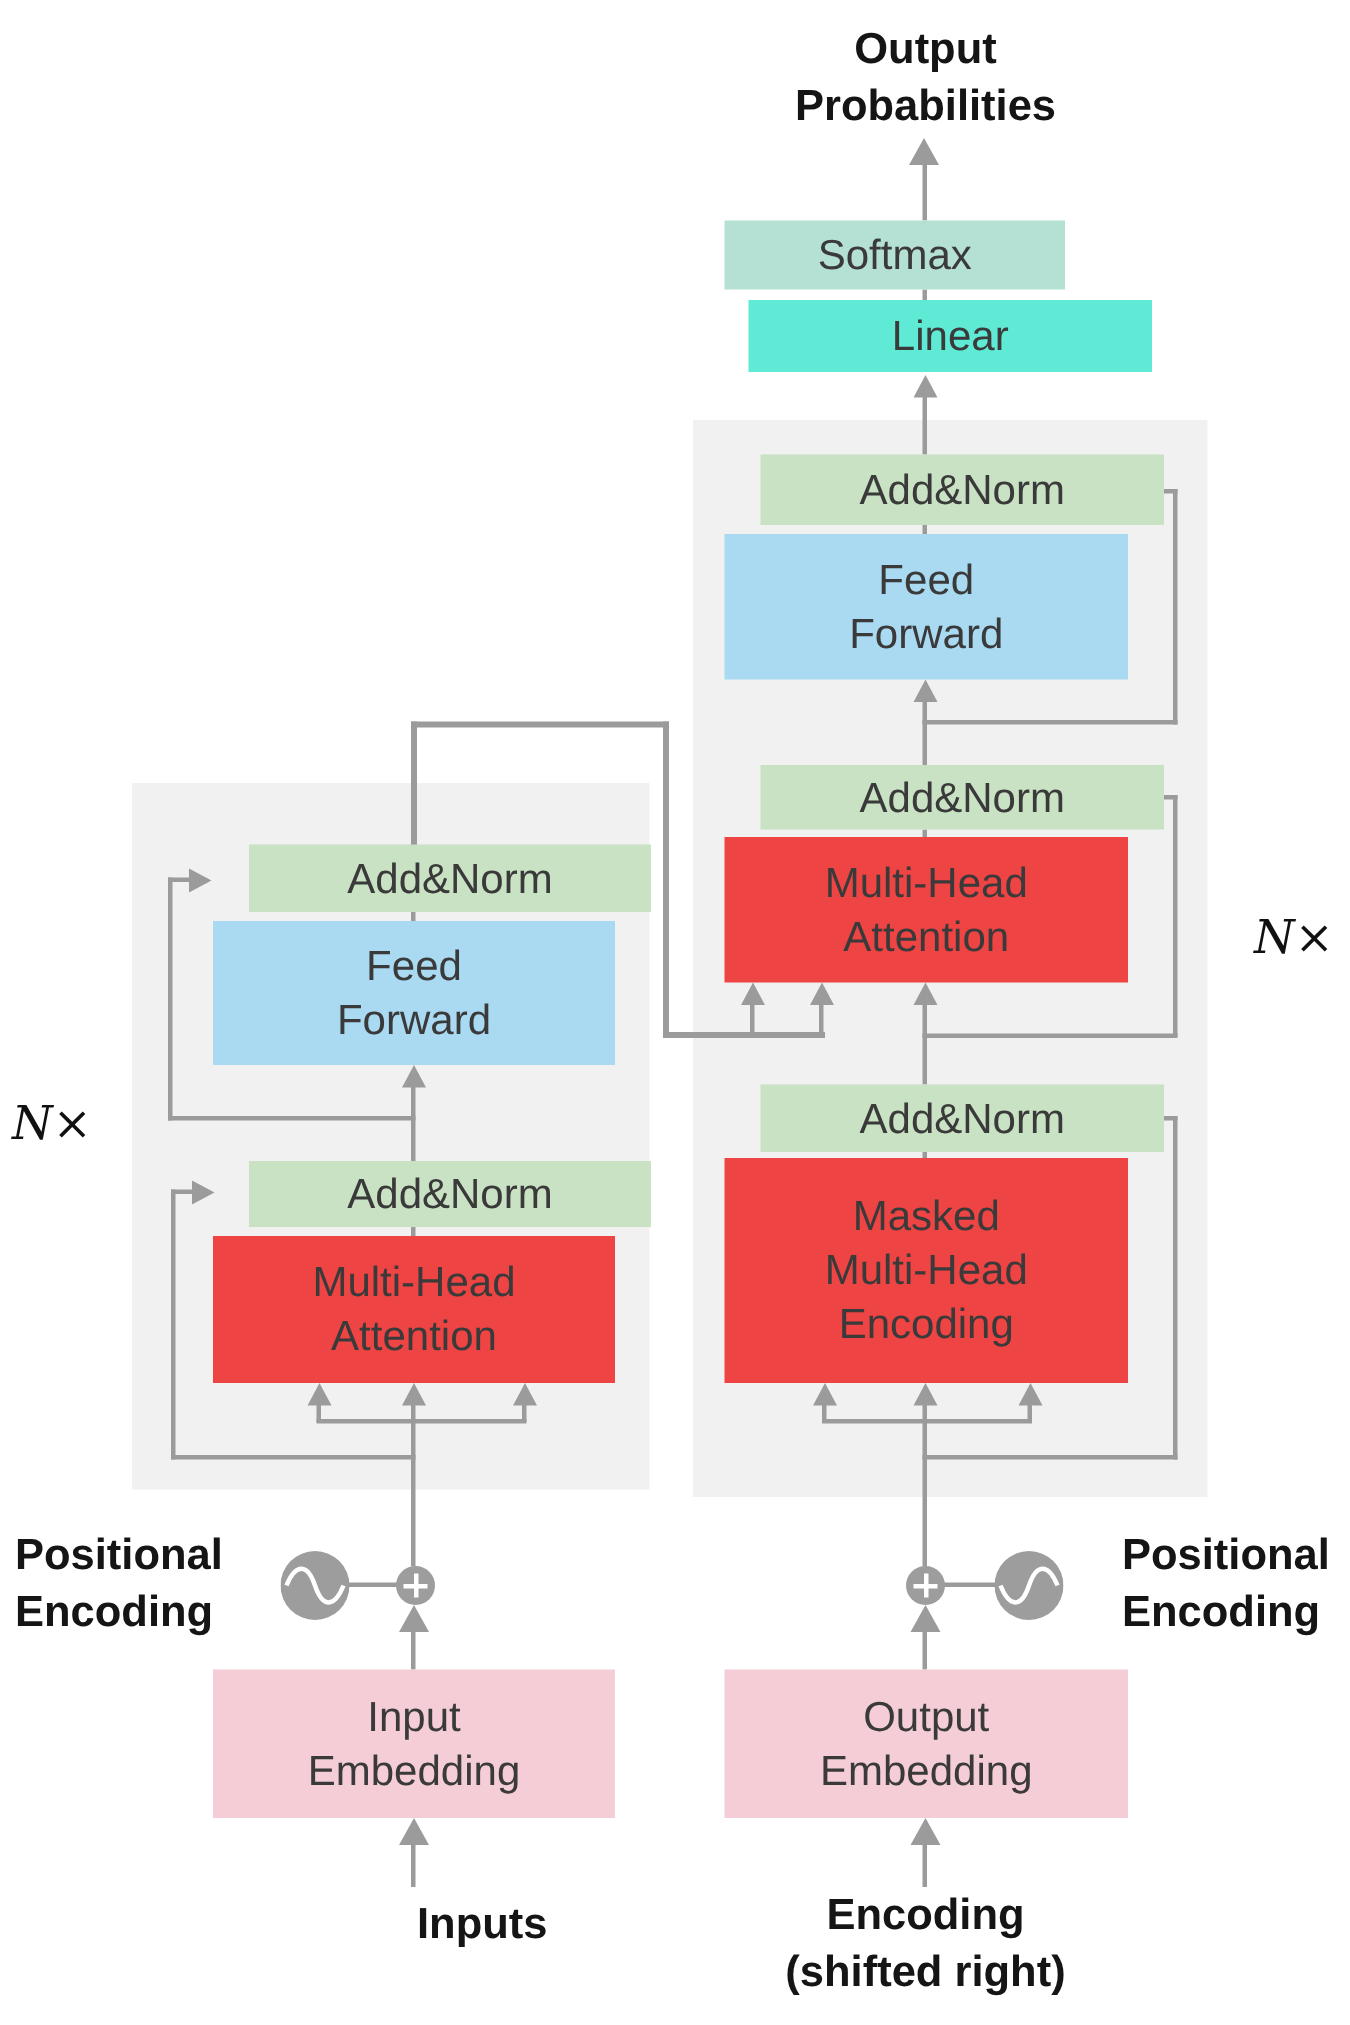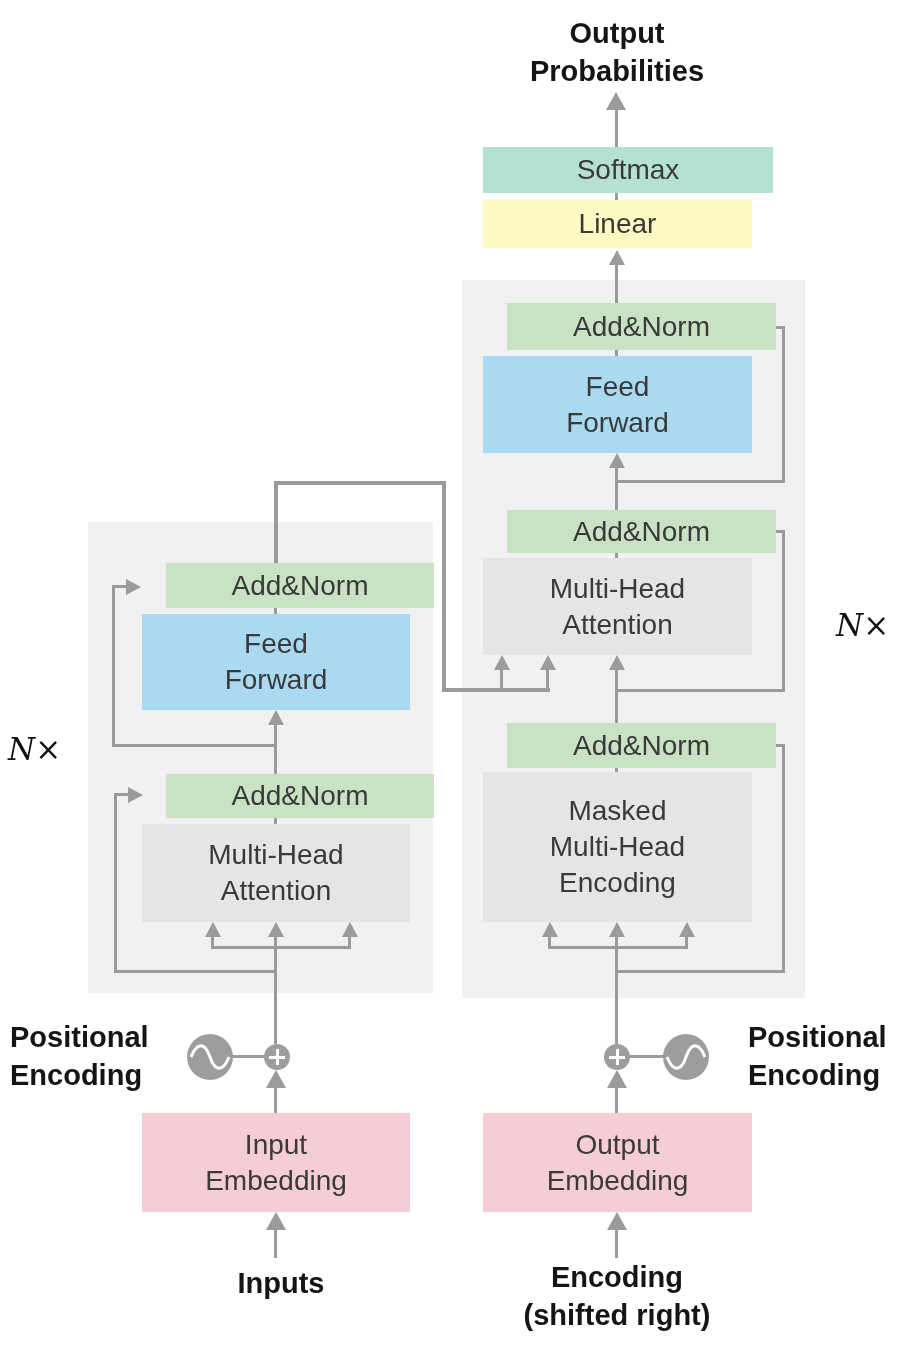--- a/index.html
+++ b/index.html
@@ -16,24 +16,24 @@
   .arrow-left{position:absolute;width:0;height:0;
             border-top:8px solid transparent;border-bottom:8px solid transparent;
             border-right:15px solid #9b9b9b;}
   .arrow-right{position:absolute;width:0;height:0;
             border-top:8px solid transparent;border-bottom:8px solid transparent;
             border-left:15px solid #9b9b9b;}
   .box{position:absolute;display:flex;align-items:center;justify-content:center;
        text-align:center;color:#3a3a3a;font-size:28px;line-height:36px;white-space:pre-line;}
   .green{background:#c9e2c4;margin-left:24px;}
   .blue{background:#a9daf2;}
-  .orange{background:#e5e5e5;}
+  .orange{background:#ef4444;}
   .pink{background:#f4cdd6;}
   .teal{background:#b5e0d4;}
-  .lav{background:#fef9c3;}
+  .lav{background:#5eead4;margin-left:16px;}
   .dlabel{position:absolute;color:#151515;font-weight:600;font-size:29px;line-height:38px;
           white-space:pre-line;}
   .center{text-align:center;}
   .nx{position:absolute;font-family:"DejaVu Serif",serif;font-style:italic;
       font-size:31px;color:#111;}
   .plus-circle{position:absolute;width:26px;height:26px;border-radius:50%;background:#9d9d9d;}
   .plus-circle::before{content:"";position:absolute;left:5px;top:11.5px;width:16px;height:3px;background:#fff;}
   .plus-circle::after{content:"";position:absolute;left:11.5px;top:5px;width:3px;height:16px;background:#fff;}
   .sine-circle{position:absolute;width:46px;height:46px;}
   .flip{transform:scaleX(-1);}
@@ -130,21 +130,21 @@
   <div class="line" style="left:615px;top:350px;width:3px;height:6px;"></div>
 
   <div class="line" style="left:615px;top:263px;width:3px;height:40px;"></div>
   <div class="arrow-up" style="left:609px;top:250px;"></div>
 
   <div class="line" style="left:615px;top:193px;width:3px;height:7px;"></div>
 
   <div class="line" style="left:615px;top:108px;width:3px;height:39px;"></div>
   <div class="arrow-up-lg" style="left:606px;top:92px;"></div>
 
-  <div class="box teal" style="left:483px;top:147px;width:290px;height:46px;"><span>Softmax</span></div>
+  <div class="box teal" style="left:483px;top:147px;width:227px;height:46px;"><span>Softmax</span></div>
   <div class="box lav" style="left:483px;top:200px;width:269px;height:48px;"><span>Linear</span></div>
 
   <div class="box green" style="left:483px;top:303px;width:269px;height:47px;"><span>Add&amp;Norm</span></div>
   <div class="box blue" style="left:483px;top:356px;width:269px;height:97px;"><span>Feed
 Forward</span></div>
   <div class="box green" style="left:483px;top:510px;width:269px;height:43px;"><span>Add&amp;Norm</span></div>
   <div class="box orange" style="left:483px;top:558px;width:269px;height:97px;"><span>Multi-Head
 Attention</span></div>
   <div class="box green" style="left:483px;top:723px;width:269px;height:45px;"><span>Add&amp;Norm</span></div>
   <div class="box orange" style="left:483px;top:772px;width:269px;height:150px;"><span>Masked
@@ -185,17 +185,17 @@
 Probabilities</div>
 
   <div class="nx" style="left:8px;top:731px;">N×</div>
   <div class="nx" style="left:836px;top:607px;">N×</div>
 
   <div class="dlabel" style="left:10px;top:1018px;">Positional
 Encoding</div>
   <div class="dlabel" style="left:748px;top:1018px;">Positional
 Encoding</div>
 
-  <div class="dlabel center" style="left:181px;top:1264px;width:200px;">Inputs</div>
+  <div class="dlabel center" style="left:165px;top:1264px;width:200px;text-align:right;">Inputs</div>
   <div class="dlabel center" style="left:467px;top:1258px;width:300px;">Encoding
 (shifted right)</div>
 
 </div>
 
 </body></html>

